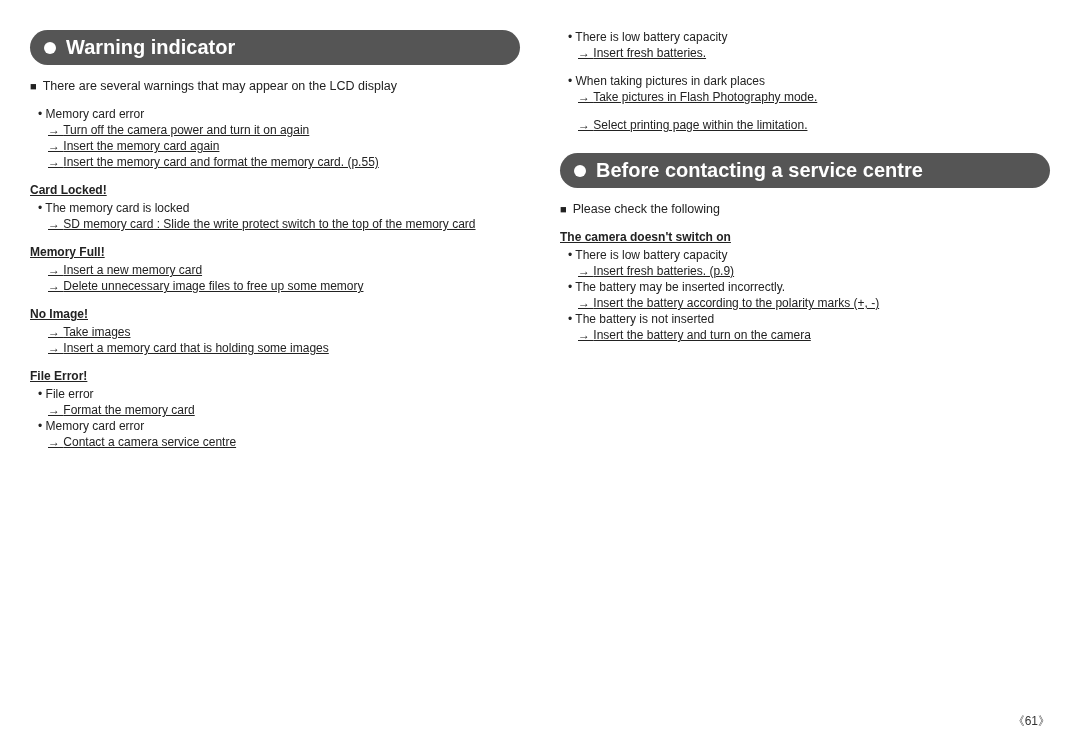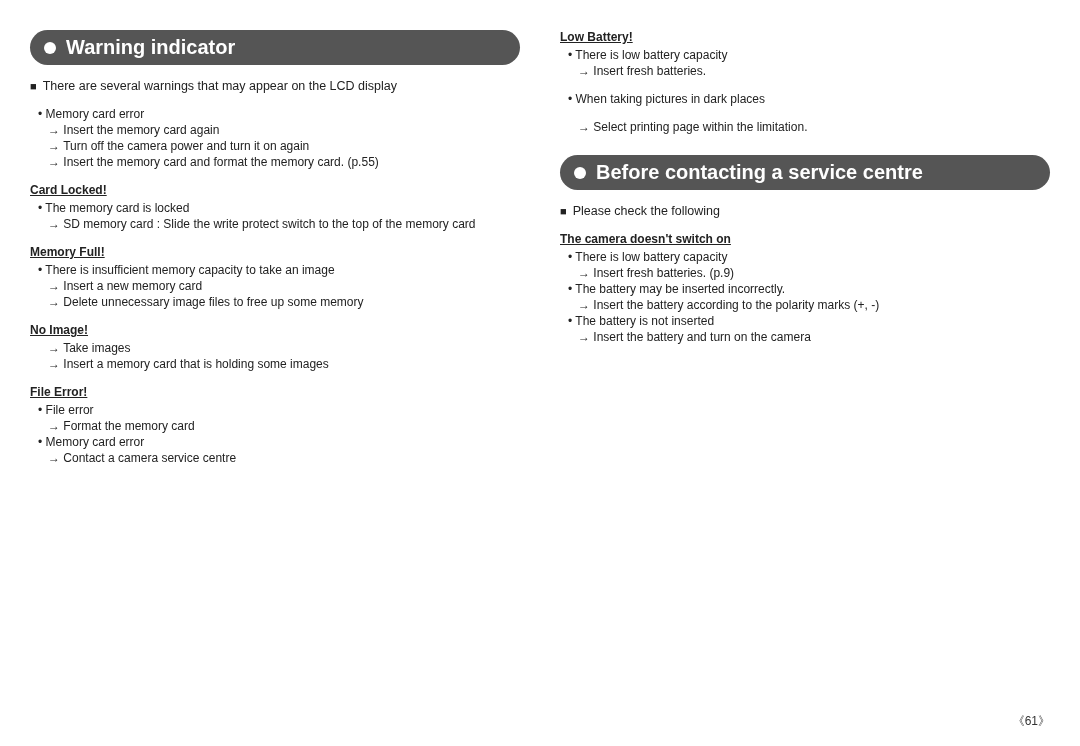--- a/index.html
+++ b/index.html
@@ -76,20 +76,21 @@
     }
 
     .bullet-item::before {
       content: '• ';
     }
 
     .arrow-item {
       font-size: 12px;
       margin-left: 18px;
       margin-bottom: 2px;
+      text-decoration: underline;
     }
 
     .arrow-item::before {
       content: '→ ';
     }
 
     .left-col {
       padding-top: 10px;
     }
 
@@ -122,32 +123,31 @@
   <div class="left-col">
     <div class="section-header">
       <span class="bullet"></span>
       <span>Warning indicator</span>
     </div>
     <div class="intro-line">There are several warnings that may appear on the LCD display</div>
 
     <div id="left-sections">
         <div class="subsection">
           <div class="bullet-item">Memory card error</div>
+          <div class="arrow-item">Turn off the camera power and turn it on again</div>
           <div class="arrow-item">Insert the memory card again</div>
-          <div class="arrow-item">Turn off the camera power and turn it on again</div>
           <div class="arrow-item">Insert the memory card and format the memory card. (p.55)</div>
         </div>
         <div class="subsection">
           <div class="subsection-title">Card Locked!</div>
           <div class="bullet-item">The memory card is locked</div>
           <div class="arrow-item">SD memory card : Slide the write protect switch to the top of the memory card</div>
         </div>
         <div class="subsection">
           <div class="subsection-title">Memory Full!</div>
-          <div class="bullet-item">There is insufficient memory capacity to take an image</div>
           <div class="arrow-item">Insert a new memory card</div>
           <div class="arrow-item">Delete unnecessary image files to free up some memory</div>
         </div>
         <div class="subsection">
           <div class="subsection-title">No Image!</div>
           <div class="arrow-item">Take images</div>
           <div class="arrow-item">Insert a memory card that is holding some images</div>
         </div>
         <div class="subsection">
           <div class="subsection-title">File Error!</div>
@@ -156,26 +156,26 @@
           <div class="bullet-item">Memory card error</div>
           <div class="arrow-item">Contact a camera service centre</div>
         </div>
       </div>
   </div>
 
   <div class="right-col">
     <div class="right-top">
       <div id="right-top-sections">
           <div class="subsection">
-            <div class="subsection-title">Low Battery!</div>
             <div class="bullet-item">There is low battery capacity</div>
             <div class="arrow-item">Insert fresh batteries.</div>
           </div>
           <div class="subsection">
             <div class="bullet-item">When taking pictures in dark places</div>
+            <div class="arrow-item">Take pictures in Flash Photography mode.</div>
           </div>
           <div class="subsection">
             <div class="arrow-item">Select printing page within the limitation.</div>
           </div>
         </div>
     </div>
 
     <div class="right-bottom">
       <div class="section-header">
         <span class="bullet"></span>

